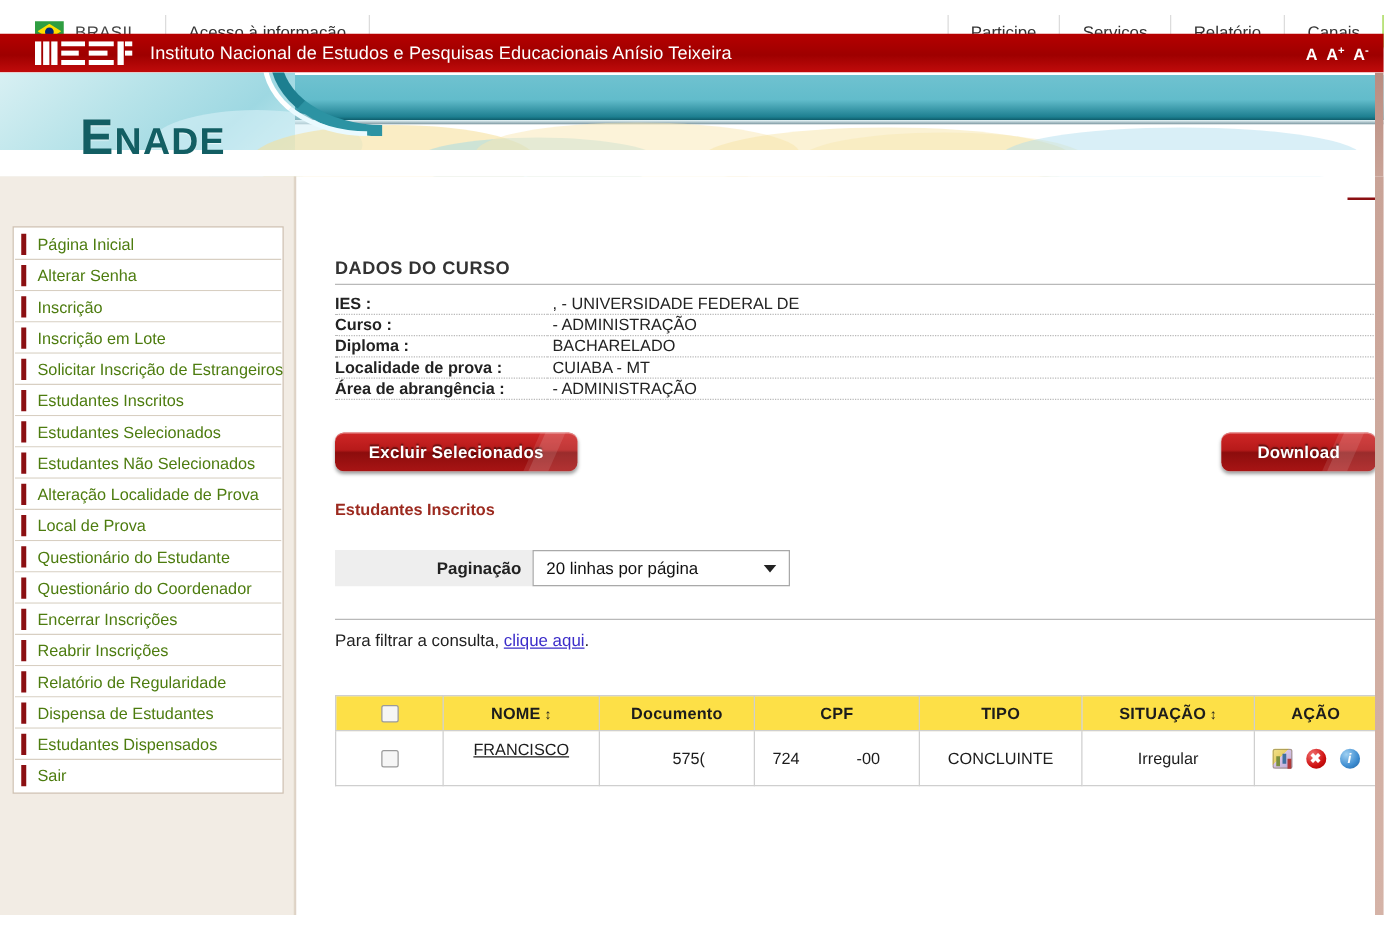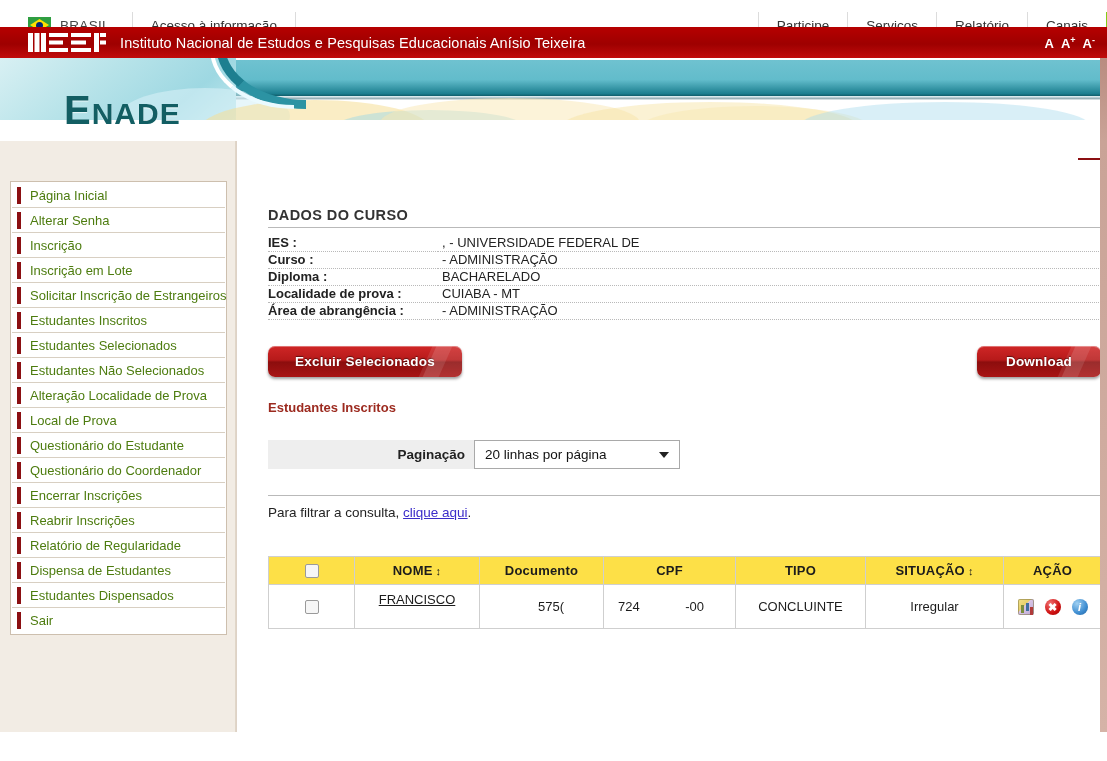--- a/index.html
+++ b/index.html
@@ -325,21 +325,21 @@
 
   .sub-title {
     margin-top: 20px;
     color: #9c2a1f;
     font-size: 13px;
     font-weight: bold;
   }
 
   .pagbox {
     margin-top: 25px;
-    width: 412px;
+    width: 364px;
     height: 29px;
     background: #eeeeee;
     display: flex;
     align-items: center;
   }
   .pag-label {
     flex: 1;
     text-align: right;
     padding-right: 9px;
     font-size: 13.5px;

